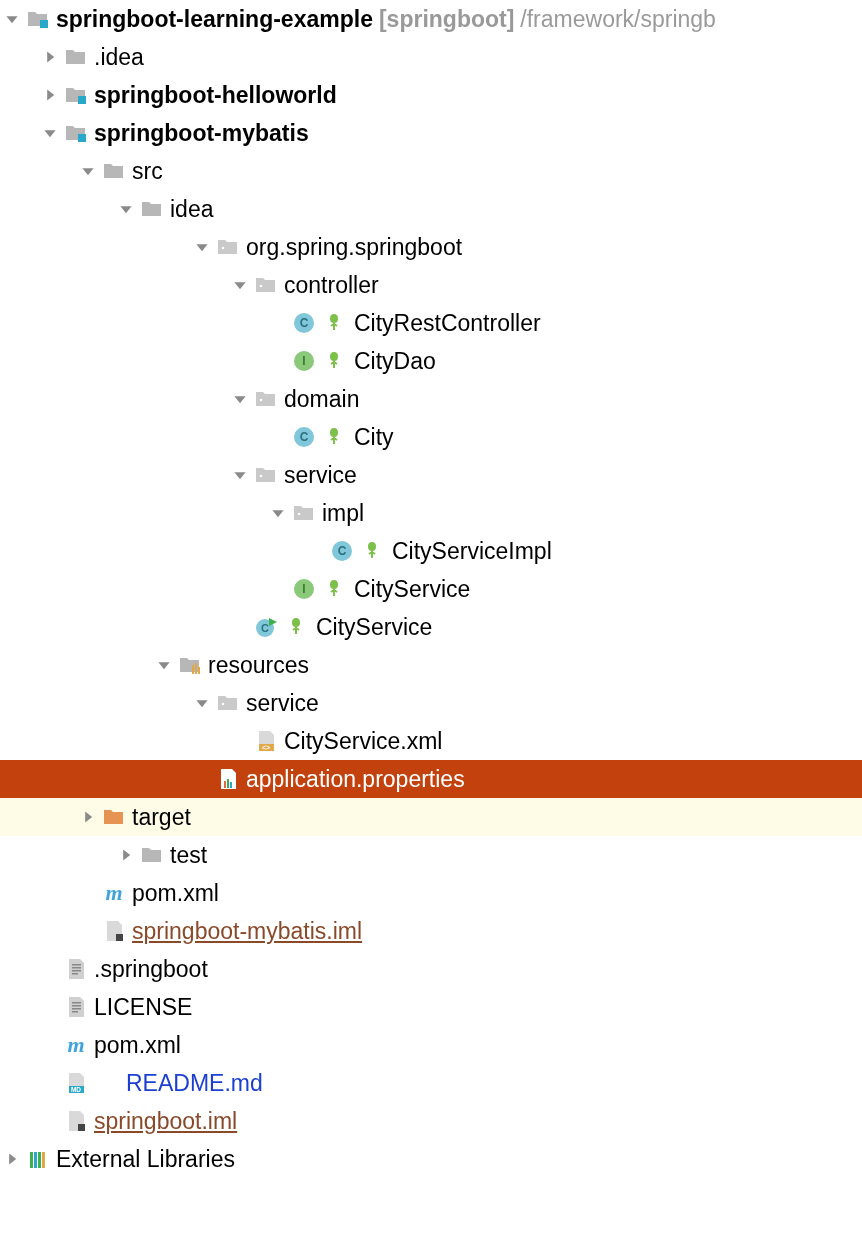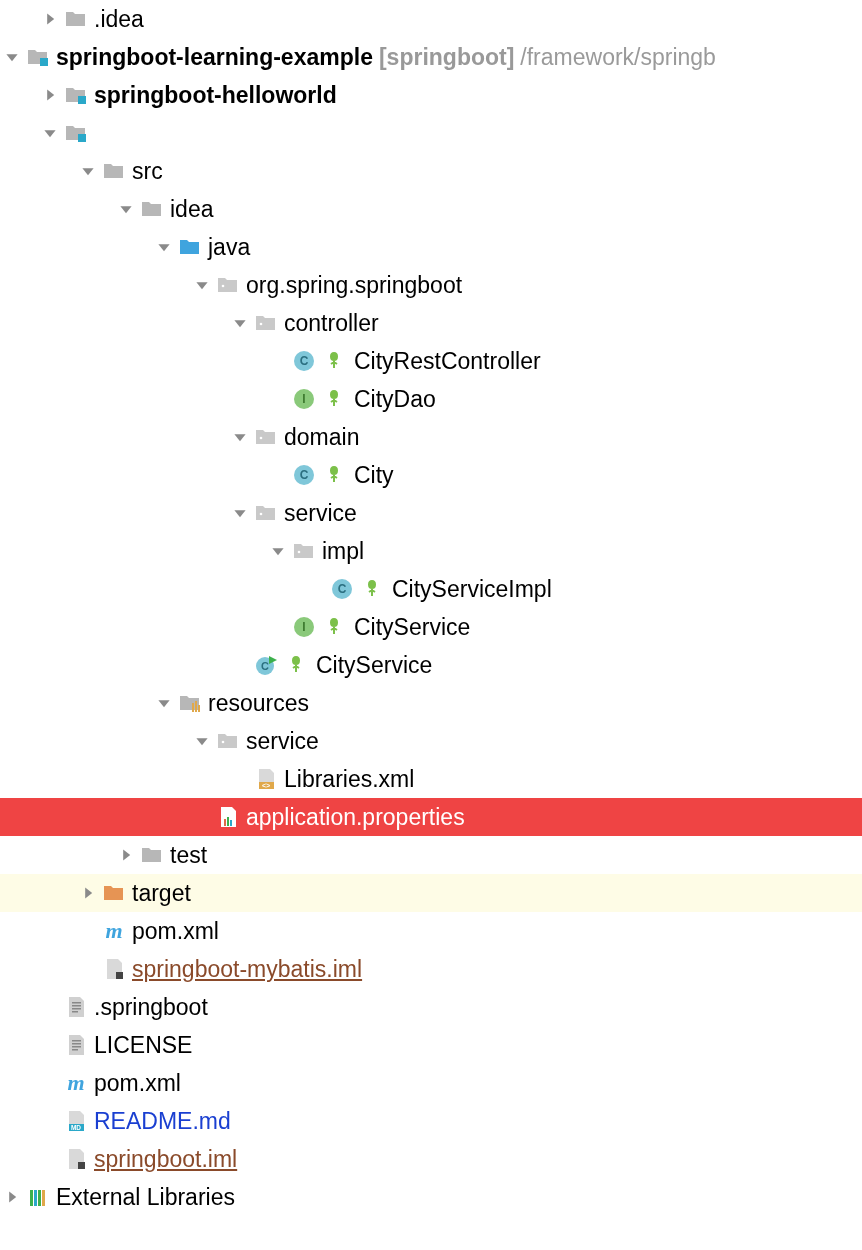--- a/index.html
+++ b/index.html
@@ -29,50 +29,34 @@
   .ico {
     width: 24px; height: 24px; flex: 0 0 auto;
     display: inline-flex; align-items: center; justify-content: center;
     margin-right: 6px;
   }
   .ico svg { width: 22px; height: 22px; }
   .label { flex: 0 0 auto; }
   .note  { margin-left: 6px; color: #999; }
   .bold  { font-weight: 700; }
   .brown { color: #8a4a2a; text-decoration: underline; }
-  .blue  { color: #1a3fd1; }
+  .blue  { color: #1a3fd1; margin-left: 32px; }
   .path  { color: #9a9a9a; }
 
-  .row-selected { background: #ef4444; color: #fff; align-items: center; }
+  .row-selected { background: #c2410c; color: #fff; align-items: center; }
   .row-highlight { background: #fefce6; }
 
   
   .row-selected .ico svg .fg { fill: #fff !important; }
 </style>
 </head>
 <body>
 
 <div id="tree">
     <div class="row">
-      <span class="indent"></span>
-      <span class="arrow">
-    <svg viewBox="0 0 10 10">
-          <g transform="rotate(-90 5 5)">
-      <path d="M1 3 L9 3 L5 8 Z" fill="#8a8a8a"></path>
-          </g>
-        </svg>
-      </span>
-      <span class="ico">
-            <svg viewBox="0 0 22 22">
-          <path d="M1 4h7l2 2h10v12H1z" fill="#b7b7b7"></path>
-        </svg>
-      </span>
-      <span class="label">.idea</span>
-    </div>
-    <div class="row">
       <span class="arrow">
     <svg viewBox="0 0 10 10">
           <g transform="rotate(0 5 5)">
       <path d="M1 3 L9 3 L5 8 Z" fill="#8a8a8a"></path>
           </g>
         </svg>
       </span>
       <span class="ico">
             <svg viewBox="0 0 22 22">
           <path d="M1 4h7l2 2h10v12H1z" fill="#b7b7b7"></path>
@@ -88,40 +72,57 @@
       <span class="arrow">
     <svg viewBox="0 0 10 10">
           <g transform="rotate(-90 5 5)">
       <path d="M1 3 L9 3 L5 8 Z" fill="#8a8a8a"></path>
           </g>
         </svg>
       </span>
       <span class="ico">
             <svg viewBox="0 0 22 22">
           <path d="M1 4h7l2 2h10v12H1z" fill="#b7b7b7"></path>
+        </svg>
+      </span>
+      <span class="label">.idea</span>
+    </div>
+    <div class="row">
+      <span class="indent"></span>
+      <span class="arrow">
+    <svg viewBox="0 0 10 10">
+          <g transform="rotate(-90 5 5)">
+      <path d="M1 3 L9 3 L5 8 Z" fill="#8a8a8a"></path>
+          </g>
+        </svg>
+      </span>
+      <span class="ico">
+            <svg viewBox="0 0 22 22">
+          <path d="M1 4h7l2 2h10v12H1z" fill="#b7b7b7"></path>
               <rect x="13" y="12" width="8" height="8" fill="#2aa8c9"></rect>
         </svg>
       </span>
       <span class="label bold">springboot-helloworld</span>
     </div>
     <div class="row">
       <span class="indent"></span>
       <span class="arrow">
     <svg viewBox="0 0 10 10">
           <g transform="rotate(0 5 5)">
       <path d="M1 3 L9 3 L5 8 Z" fill="#8a8a8a"></path>
           </g>
         </svg>
       </span>
       <span class="ico">
             <svg viewBox="0 0 22 22">
           <path d="M1 4h7l2 2h10v12H1z" fill="#b7b7b7"></path>
               <rect x="13" y="12" width="8" height="8" fill="#2aa8c9"></rect>
         </svg>
       </span>
+      <span class="label bold">springboot-mybatis</span>
     </div>
     <div class="row">
       <span class="indent"></span>
       <span class="indent"></span>
       <span class="arrow">
     <svg viewBox="0 0 10 10">
           <g transform="rotate(0 5 5)">
       <path d="M1 3 L9 3 L5 8 Z" fill="#8a8a8a"></path>
           </g>
         </svg>
@@ -143,39 +144,20 @@
       <path d="M1 3 L9 3 L5 8 Z" fill="#8a8a8a"></path>
           </g>
         </svg>
       </span>
       <span class="ico">
             <svg viewBox="0 0 22 22">
           <path d="M1 4h7l2 2h10v12H1z" fill="#b7b7b7"></path>
         </svg>
       </span>
       <span class="label">idea</span>
-    </div>
-    <div class="row">
-      <span class="indent"></span>
-      <span class="indent"></span>
-      <span class="indent"></span>
-      <span class="indent"></span>
-      <span class="arrow">
-    <svg viewBox="0 0 10 10">
-          <g transform="rotate(0 5 5)">
-      <path d="M1 3 L9 3 L5 8 Z" fill="#8a8a8a"></path>
-          </g>
-        </svg>
-      </span>
-      <span class="ico">
-            <svg viewBox="0 0 22 22">
-          <path d="M1 4h7l2 2h10v12H1z" fill="#3fa4de"></path>
-        </svg>
-      </span>
-      <span class="label">java</span>
     </div>
     <div class="row">
       <span class="indent"></span>
       <span class="indent"></span>
       <span class="indent"></span>
       <span class="indent"></span>
       <span class="indent"></span>
       <span class="arrow">
     <svg viewBox="0 0 10 10">
           <g transform="rotate(0 5 5)">
@@ -464,73 +446,73 @@
       <span class="indent"></span>
       <span class="indent"></span>
       <span class="arrow"></span>
       <span class="ico">
             <svg viewBox="0 0 22 22">
           <path d="M4 1h11l4 4v16H4z" fill="#d9d9d9"></path>
               <rect x="4" y="14" width="15" height="7" fill="#e0a84a"></rect>
               <text x="11" y="20" text-anchor="middle" font-size="7" fill="#fff" font-weight="700">&lt;&gt;</text>
         </svg>
       </span>
-      <span class="label">Libraries.xml</span>
+      <span class="label">CityService.xml</span>
     </div>
     <div class="row row-selected">
       <span class="indent"></span>
       <span class="indent"></span>
       <span class="indent"></span>
       <span class="indent"></span>
       <span class="indent"></span>
       <span class="arrow"></span>
       <span class="ico">
             <svg viewBox="0 0 22 22">
           <path class="fg" d="M4 1h11l4 4v16H4z" fill="#d9d9d9"></path>
               <rect x="7" y="13" width="2" height="7" fill="#e06a4a"></rect>
               <rect x="10" y="11" width="2" height="9" fill="#3cb04c"></rect>
               <rect x="13" y="14" width="2" height="6" fill="#2aa8c9"></rect>
         </svg>
       </span>
       <span class="label">application.properties</span>
     </div>
-    <div class="row">
-      <span class="indent"></span>
+    <div class="row row-highlight">
       <span class="indent"></span>
       <span class="indent"></span>
       <span class="arrow">
     <svg viewBox="0 0 10 10">
           <g transform="rotate(-90 5 5)">
       <path d="M1 3 L9 3 L5 8 Z" fill="#8a8a8a"></path>
           </g>
         </svg>
       </span>
       <span class="ico">
             <svg viewBox="0 0 22 22">
+          <path d="M1 4h7l2 2h10v12H1z" fill="#e69454"></path>
+        </svg>
+      </span>
+      <span class="label">target</span>
+    </div>
+    <div class="row">
+      <span class="indent"></span>
+      <span class="indent"></span>
+      <span class="indent"></span>
+      <span class="arrow">
+    <svg viewBox="0 0 10 10">
+          <g transform="rotate(-90 5 5)">
+      <path d="M1 3 L9 3 L5 8 Z" fill="#8a8a8a"></path>
+          </g>
+        </svg>
+      </span>
+      <span class="ico">
+            <svg viewBox="0 0 22 22">
           <path d="M1 4h7l2 2h10v12H1z" fill="#b7b7b7"></path>
         </svg>
       </span>
       <span class="label">test</span>
-    </div>
-    <div class="row row-highlight">
-      <span class="indent"></span>
-      <span class="indent"></span>
-      <span class="arrow">
-    <svg viewBox="0 0 10 10">
-          <g transform="rotate(-90 5 5)">
-      <path d="M1 3 L9 3 L5 8 Z" fill="#8a8a8a"></path>
-          </g>
-        </svg>
-      </span>
-      <span class="ico">
-            <svg viewBox="0 0 22 22">
-          <path d="M1 4h7l2 2h10v12H1z" fill="#e69454"></path>
-        </svg>
-      </span>
-      <span class="label">target</span>
     </div>
     <div class="row">
       <span class="indent"></span>
       <span class="indent"></span>
       <span class="arrow"></span>
       <span class="ico">
             <svg viewBox="0 0 22 22">
           <text x="11" y="18" text-anchor="middle" font-size="22" font-style="italic" font-family="Georgia" fill="#3fa4de" font-weight="700">m</text>
         </svg>
       </span>

